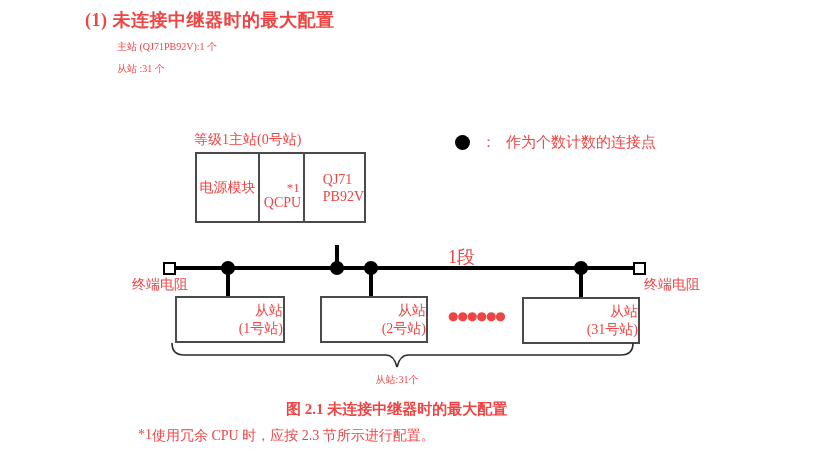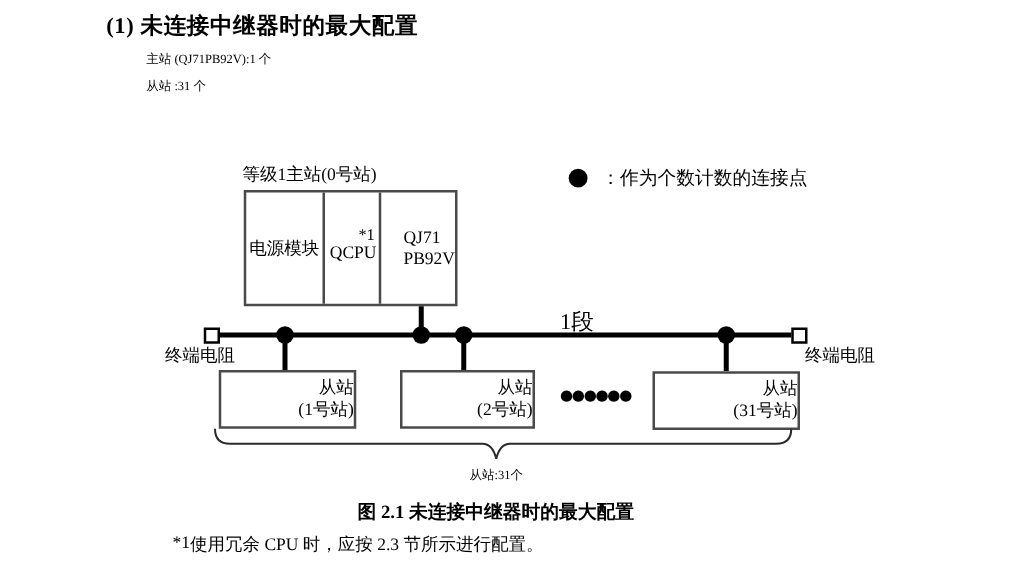--- a/index.html
+++ b/index.html
@@ -1,48 +1,48 @@
 <!DOCTYPE html>
 <html><head>
 <meta charset="utf-8">
 <style>
   html,body { margin:0; padding:0; background:#ffffff; }
   .page {
     position:relative; width:821px; height:457px; background:#ffffff;
     font-family:"Liberation Serif","DejaVu Serif",serif;
-    color:#000000; overflow:hidden;
+    color:#ef4444; overflow:hidden;
   }
   .abs { position:absolute; }
 
   
   .heading { left:85px; top:8px; font-size:18px; font-weight:bold; letter-spacing:0.5px; }
   .hline   { left:117px; font-size:10px; }
   .hline.l2 { top:40px; }
   .hline.l3 { top:62px; }
 
   
   .master-label { left:194px; top:131px; font-size:14px; }
   .master-box {
-    left:195px; top:152px; width:171px; height:93px;
+    left:195px; top:152px; width:171px; height:71px;
     border:2px solid #4a4a4a; box-sizing:border-box; background:#fff;
     display:flex;
   }
   .cell { box-sizing:border-box; font-size:14px; }
   .cell-power { width:68px; display:flex; align-items:center; justify-content:center; }
   .cell-qcpu  { width:50px; border-left:2px solid #4a4a4a; position:relative; }
   .cell-qcpu .star { position:absolute; top:26px; right:3px; font-size:13px; }
   .cell-qcpu .qcpu { position:absolute; top:41px; left:4px;font-family:Liberation Serif, serif; }
   .cell-pb { flex:1; border-left:2px solid #4a4a4a; display:flex; flex-direction:column;
              justify-content:center; padding-left:18px; line-height:17px; }
 
   
   .legend { left:455px; top:133px; display:flex; align-items:center; font-size:15px; }
   .legend-dot { width:15px; height:15px; border-radius:50%; background:#000; display:inline-block; }
   .legend-sep { margin-left:11px; }
-  .legend-text { }
+  .legend-text { margin-left:10px; }
 
   
   .seg-label { left:448px; top:245px; font-size:18px; }
   .bus-line { left:175px; top:266px; width:459px; height:4px; background:#000; }
   .term { width:13px; height:13px; border:2px solid #000; background:#fff; box-sizing:border-box; }
   .term.left  { left:163px; top:262px; }
   .term.right { left:633px; top:262px; }
   .term-label { font-size:14px; }
   .term-label.left  { left:132px; top:276px; }
   .term-label.right { left:644px; top:276px; }

